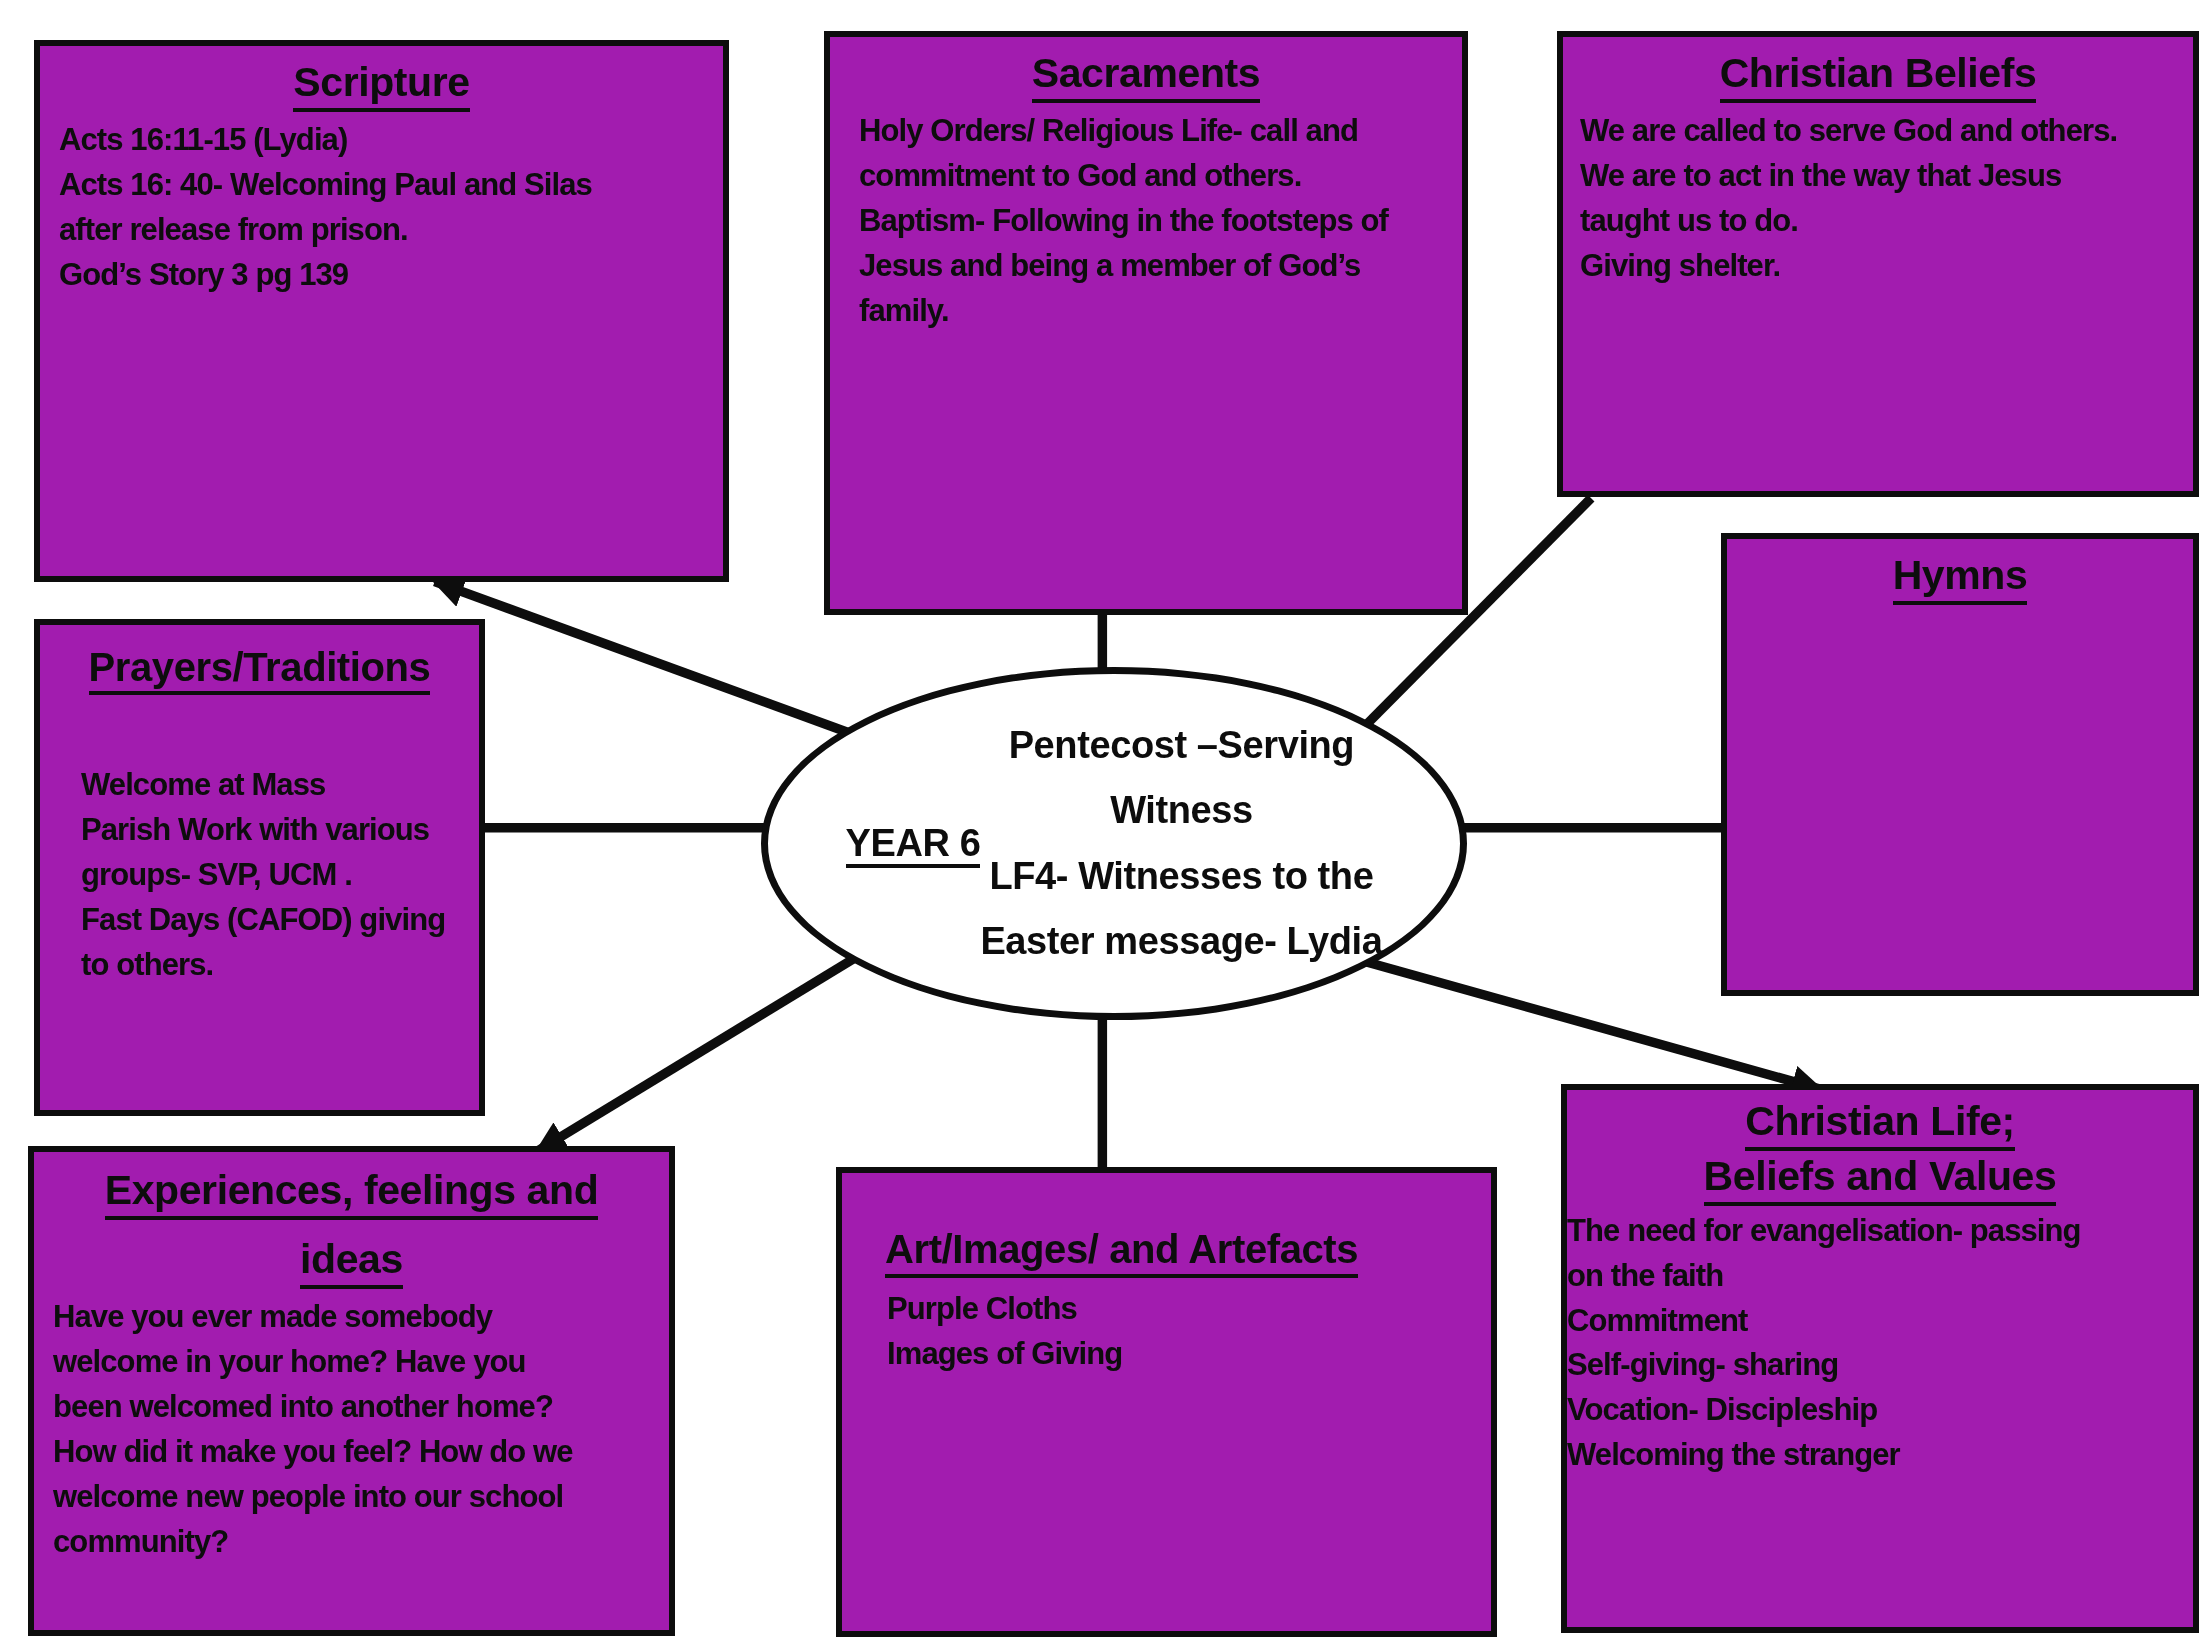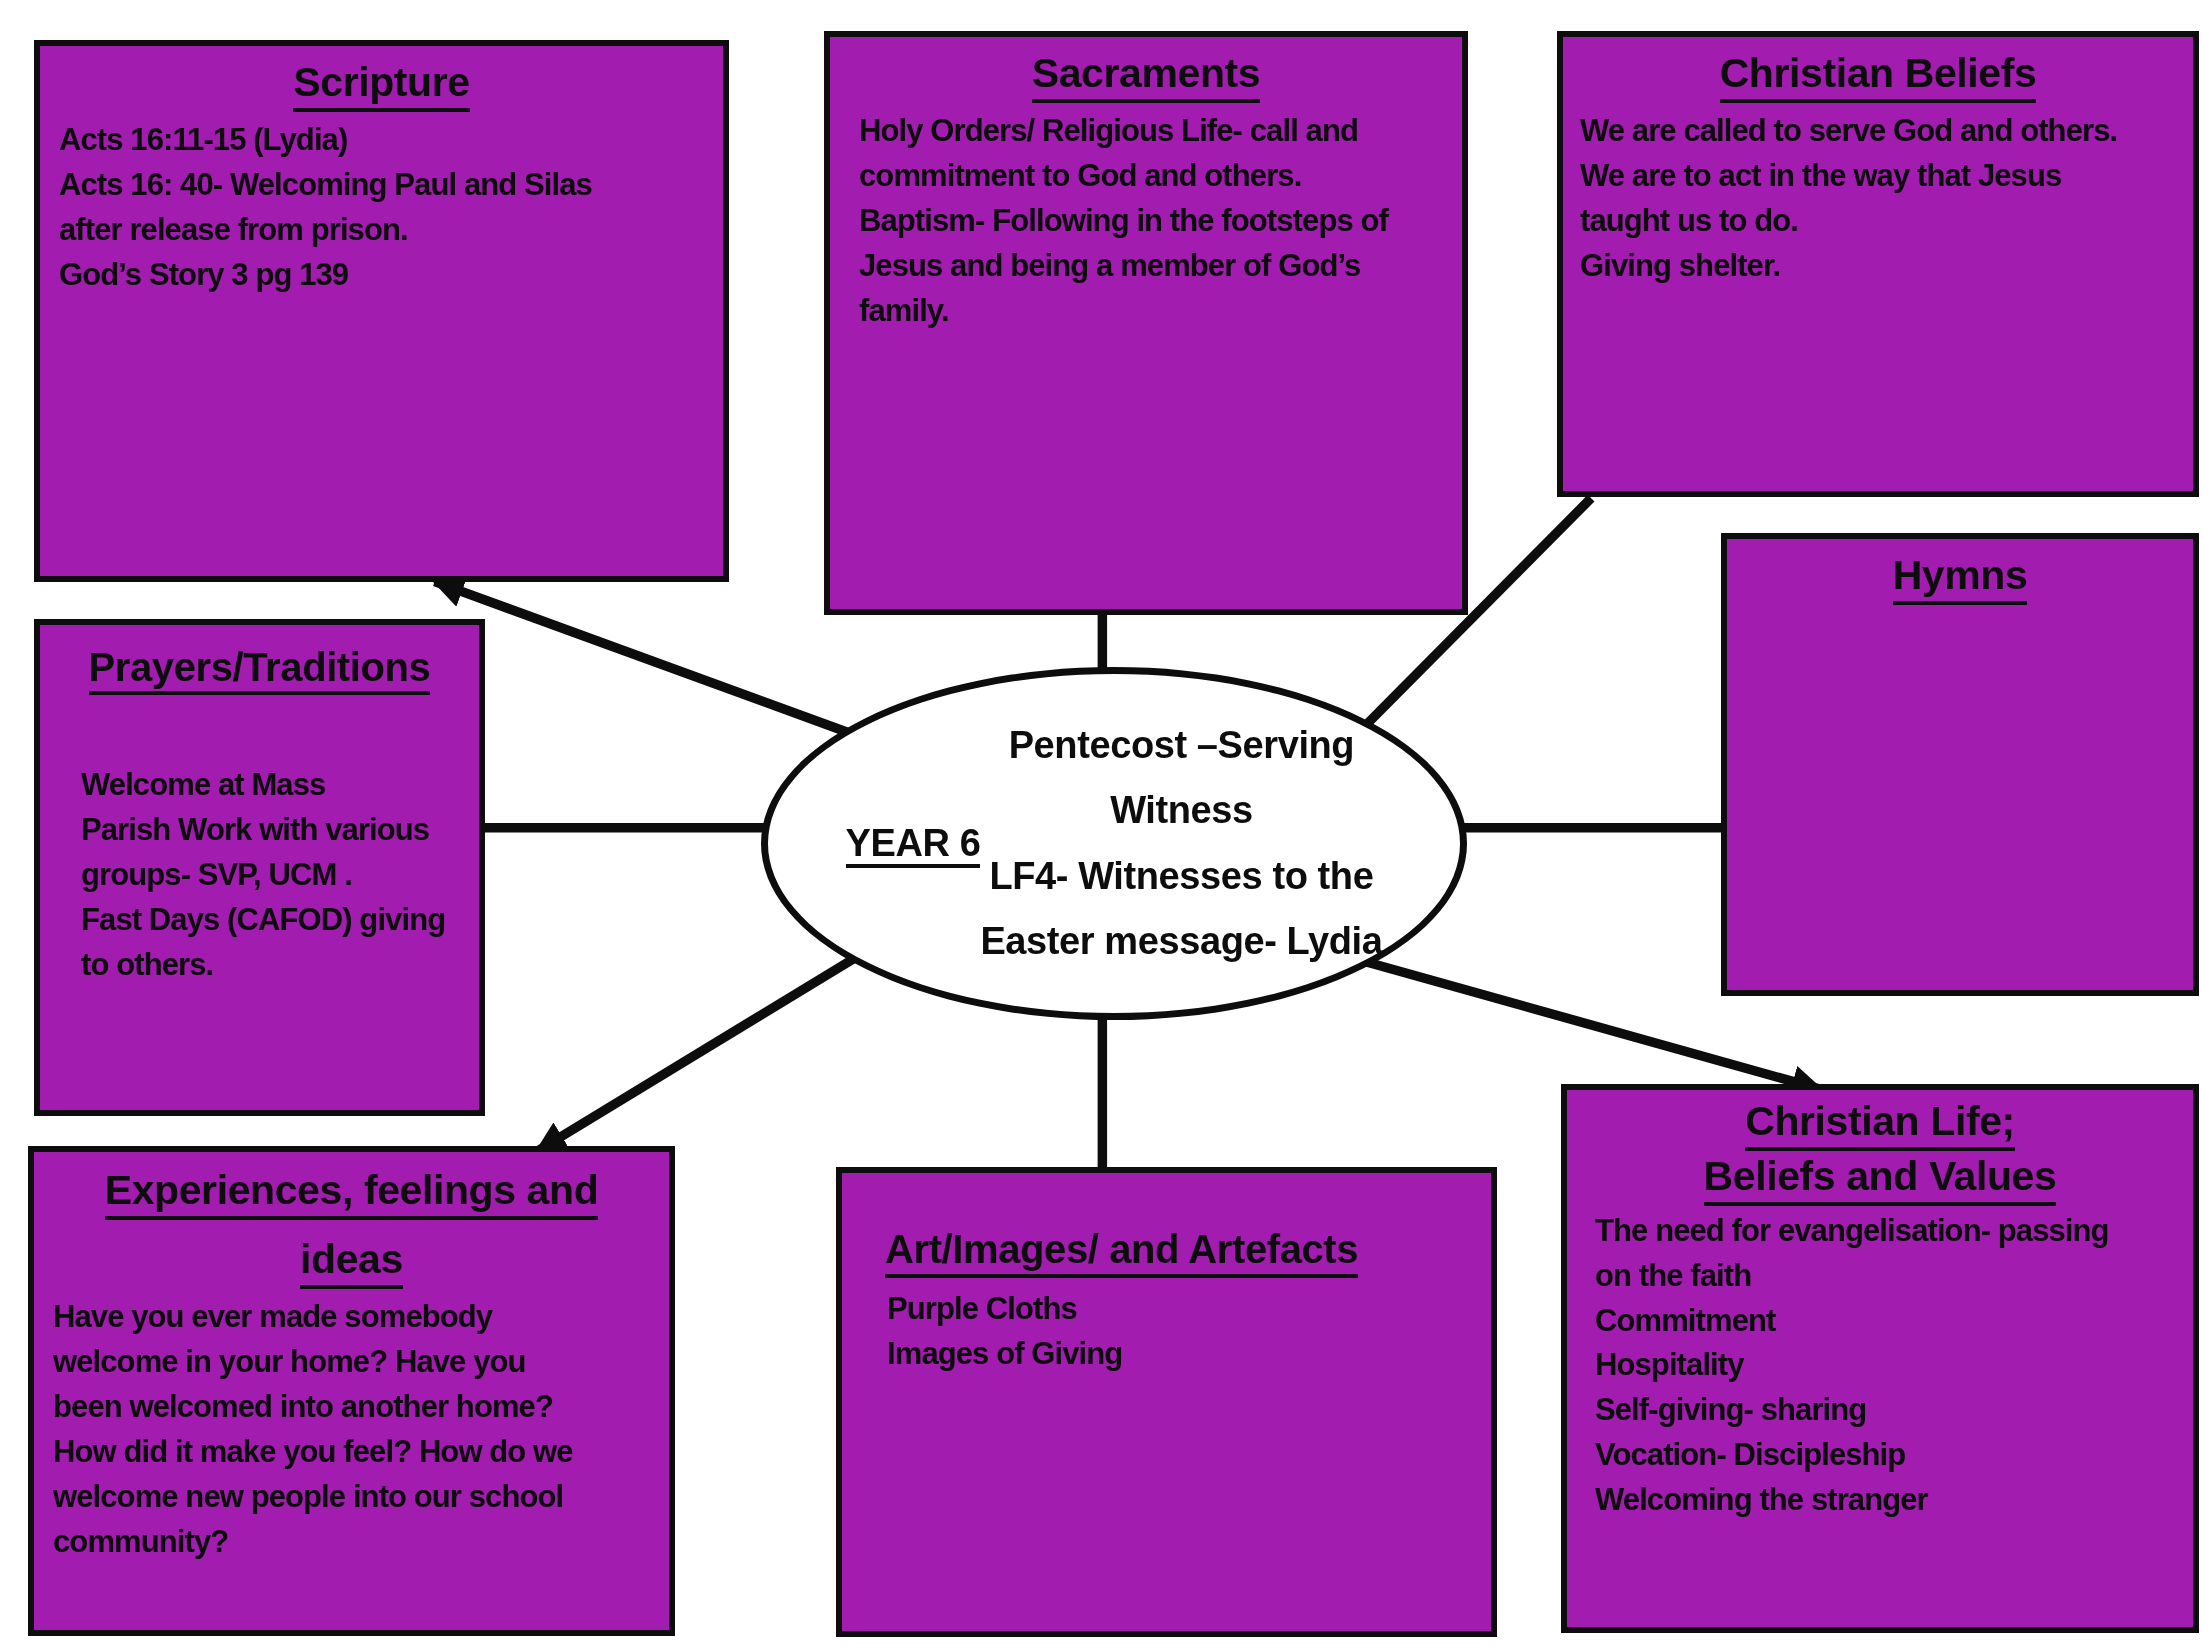--- a/index.html
+++ b/index.html
@@ -34,21 +34,21 @@
   #box-prayers .body{padding-left:41px;margin-top:62px;}
   #box-experiences{left:28px;top:1146px;width:647px;height:490px;}
   #box-experiences .title{margin-top:12px;}
   #box-art{left:836px;top:1167px;width:661px;height:470px;}
   #box-art .title{text-align:left;padding-left:43px;margin-top:0;padding-top:50px;font-size:40px;}
   #box-art .body{padding-left:45px;padding-top:12px;}
   #box-sacraments .body{padding-left:29px;}
   #box-beliefs .body{padding-left:17px;}
   #box-life{left:1561px;top:1084px;width:638px;height:549px;}
   #box-life .title{margin-top:5.2px;}
-  #box-life .body{padding-left:28px;padding-top:5.2px;}
+  #box-life .body{padding-left:0;padding-top:5.2px;}
   .ellipse{
     position:absolute;z-index:2;left:761px;top:667px;width:706px;height:353px;
     background:#ffffff;border:7.7px solid #0d0d0d;border-radius:50%;
     box-sizing:border-box;display:flex;flex-direction:row;
     justify-content:center;align-items:center;text-align:center;
     font-weight:700;font-size:38px;line-height:1.75;letter-spacing:-0.4px;
   }
   .ellipse .u{border-bottom:4.3px solid #0d0d0d;line-height:1.15;margin-bottom:12px;}
   .ellipse .line{line-height:1.72;}
 </style>
@@ -138,21 +138,20 @@
     </div>
 </div>
 
 <div class="box" id="box-life">
   <div class="title"><span class="u">Christian Life;</span></div>
   <div class="title" style="margin-top:1.7px;"><span class="u">Beliefs and Values</span></div>
   <div class="body">
       <div class="text-line">The need for evangelisation- passing</div>
       <div class="text-line">on the faith</div>
       <div class="text-line">Commitment</div>
-      <div class="text-line">Hospitality</div>
       <div class="text-line">Self-giving- sharing</div>
       <div class="text-line">Vocation- Discipleship</div>
       <div class="text-line">Welcoming the stranger</div>
     </div>
 </div>
 
 <div class="ellipse">
   <div><span class="u">YEAR 6</span></div>
   <div>
       <div class="line">Pentecost –Serving</div>

